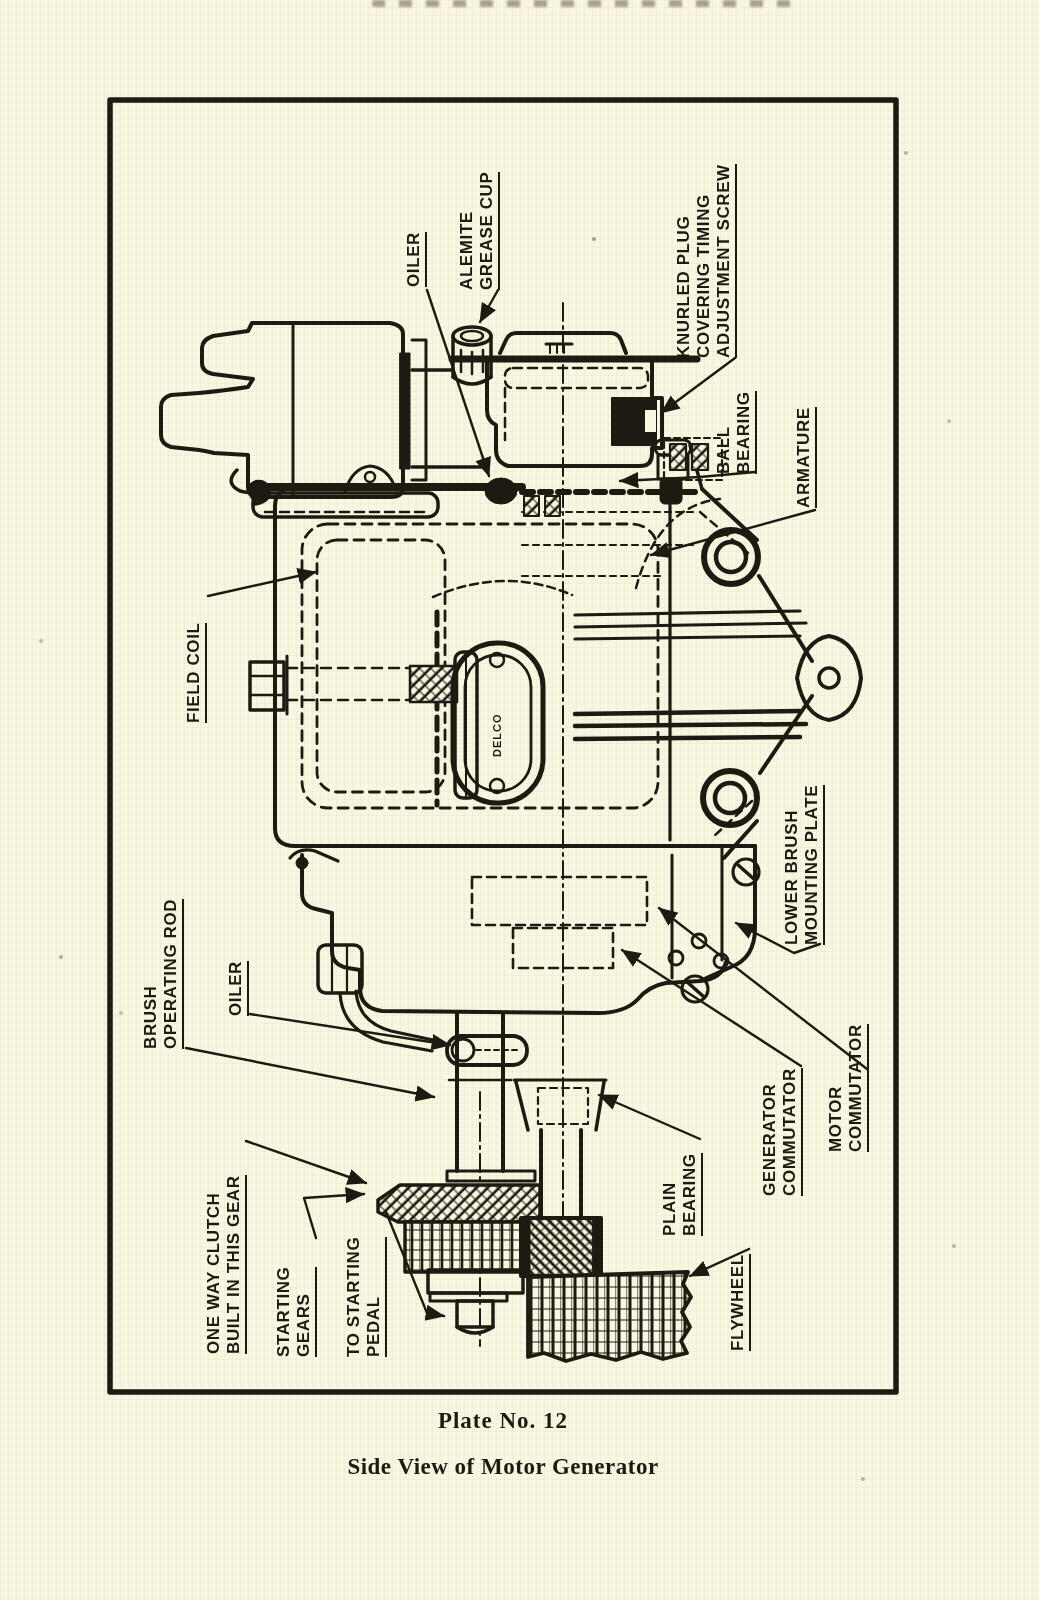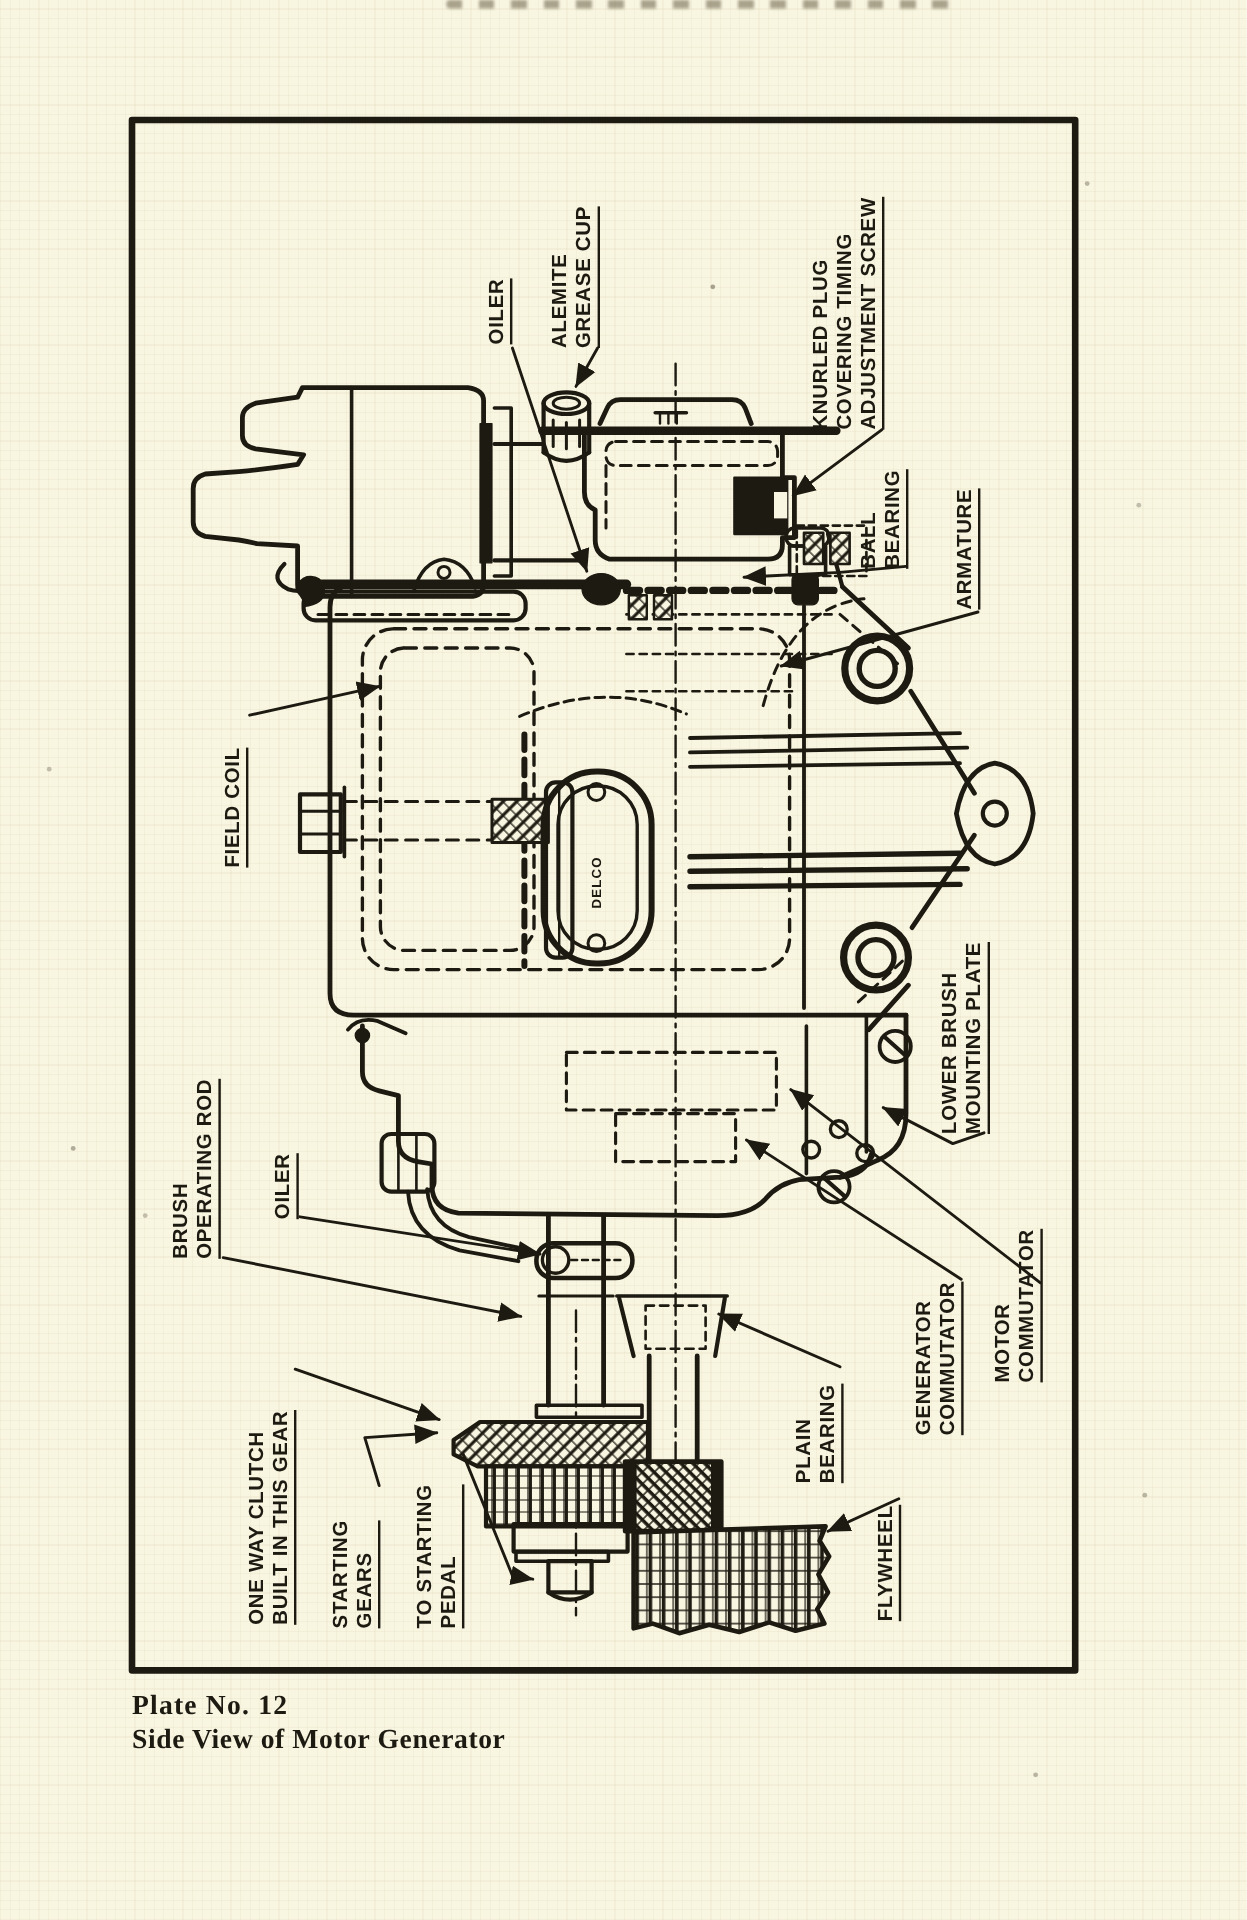--- a/index.html
+++ b/index.html
@@ -23,26 +23,26 @@
     font-size:17px;
     line-height:20px;
     letter-spacing:.6px;
     white-space:nowrap;
     border-bottom:2.5px solid #1d1a12;
     padding-bottom:1px;
   }
   .vlabel span{display:block;white-space:nowrap;}
   .caption{
     position:absolute;left:110px;top:1408px;width:786px;
-    text-align:left;
+    text-align:center;
     font-family:"Liberation Serif", serif;
     font-weight:bold;
   }
   .caption .t1{font-size:23px;letter-spacing:1px;}
-  .caption .t2{font-size:23px;letter-spacing:.5px;margin-top:3px;}
+  .caption .t2{font-size:23px;letter-spacing:.5px;margin-top:20px;}
   .bleed{
     position:absolute;left:372px;top:0;width:430px;height:7px;
     background:repeating-linear-gradient(90deg, rgba(105,95,70,.55) 0 13px, transparent 13px 27px);
     filter:blur(1.2px);border-radius:3px;
   }
   .speckles{
     position:absolute;left:0;top:0;width:2px;height:2px;border-radius:50%;
     box-shadow:
       593px 238px 0 1px rgba(70,62,45,.45),
       905px 152px 0 1px rgba(70,62,45,.35),

